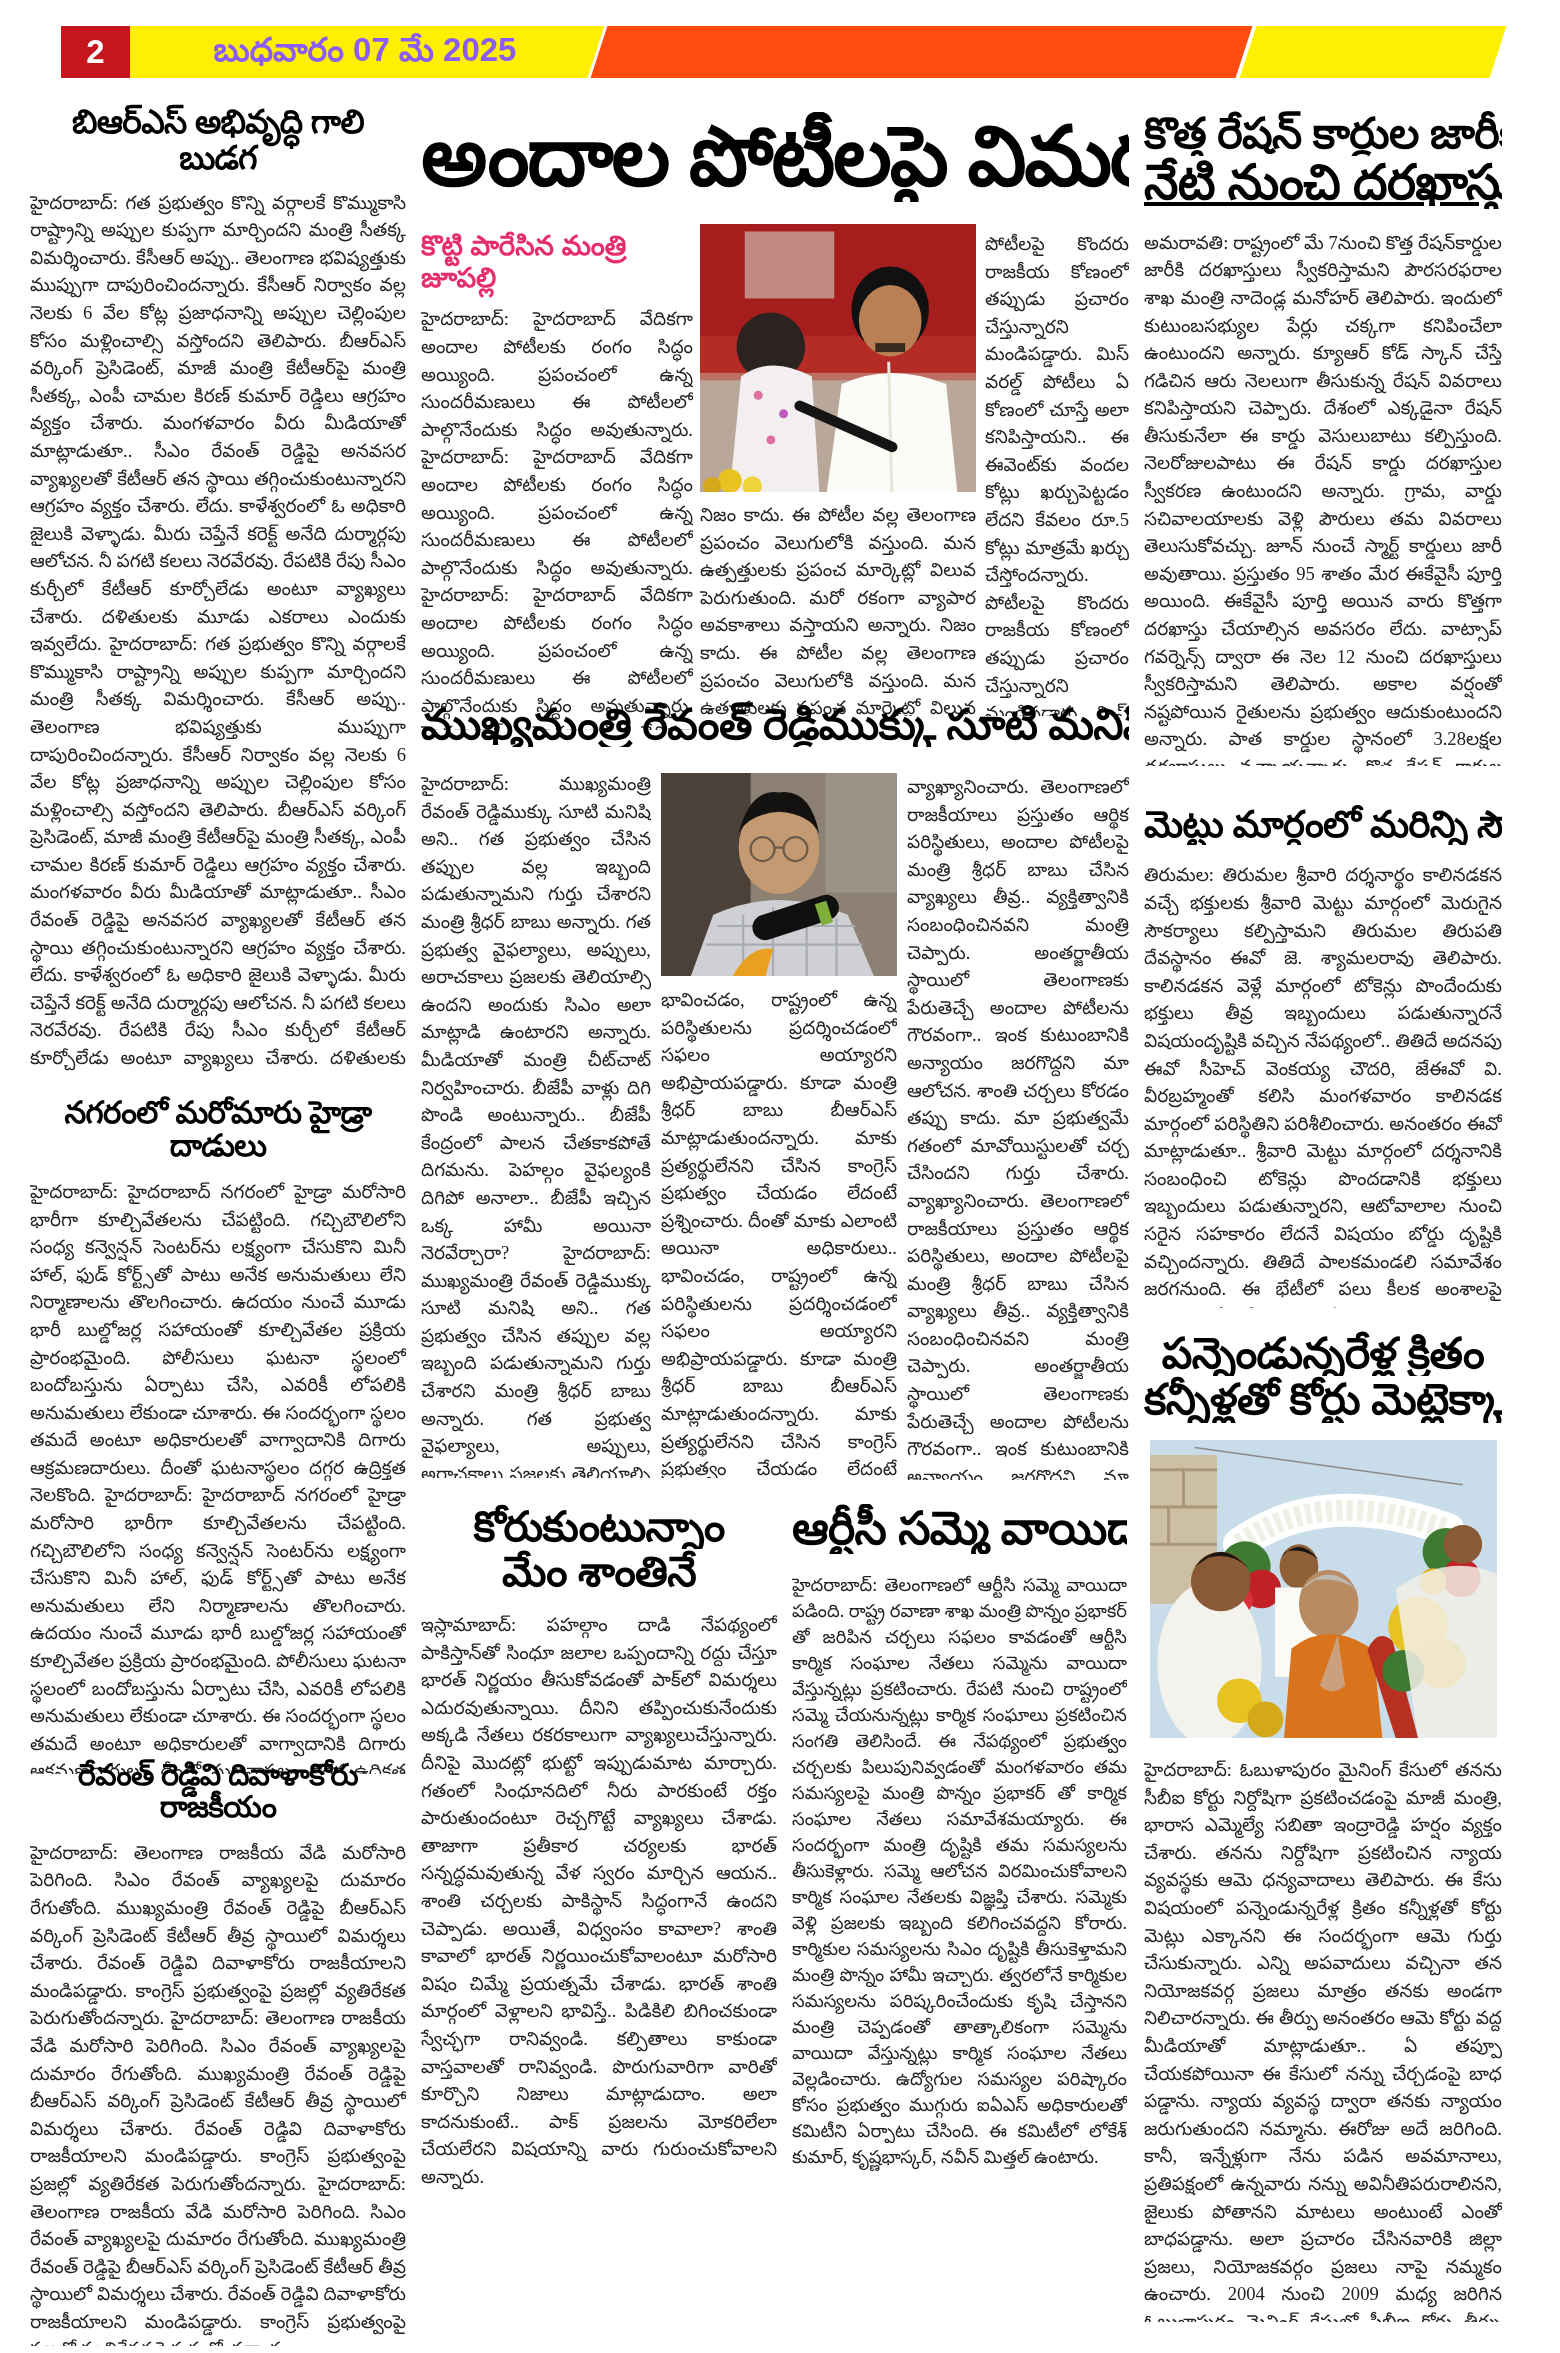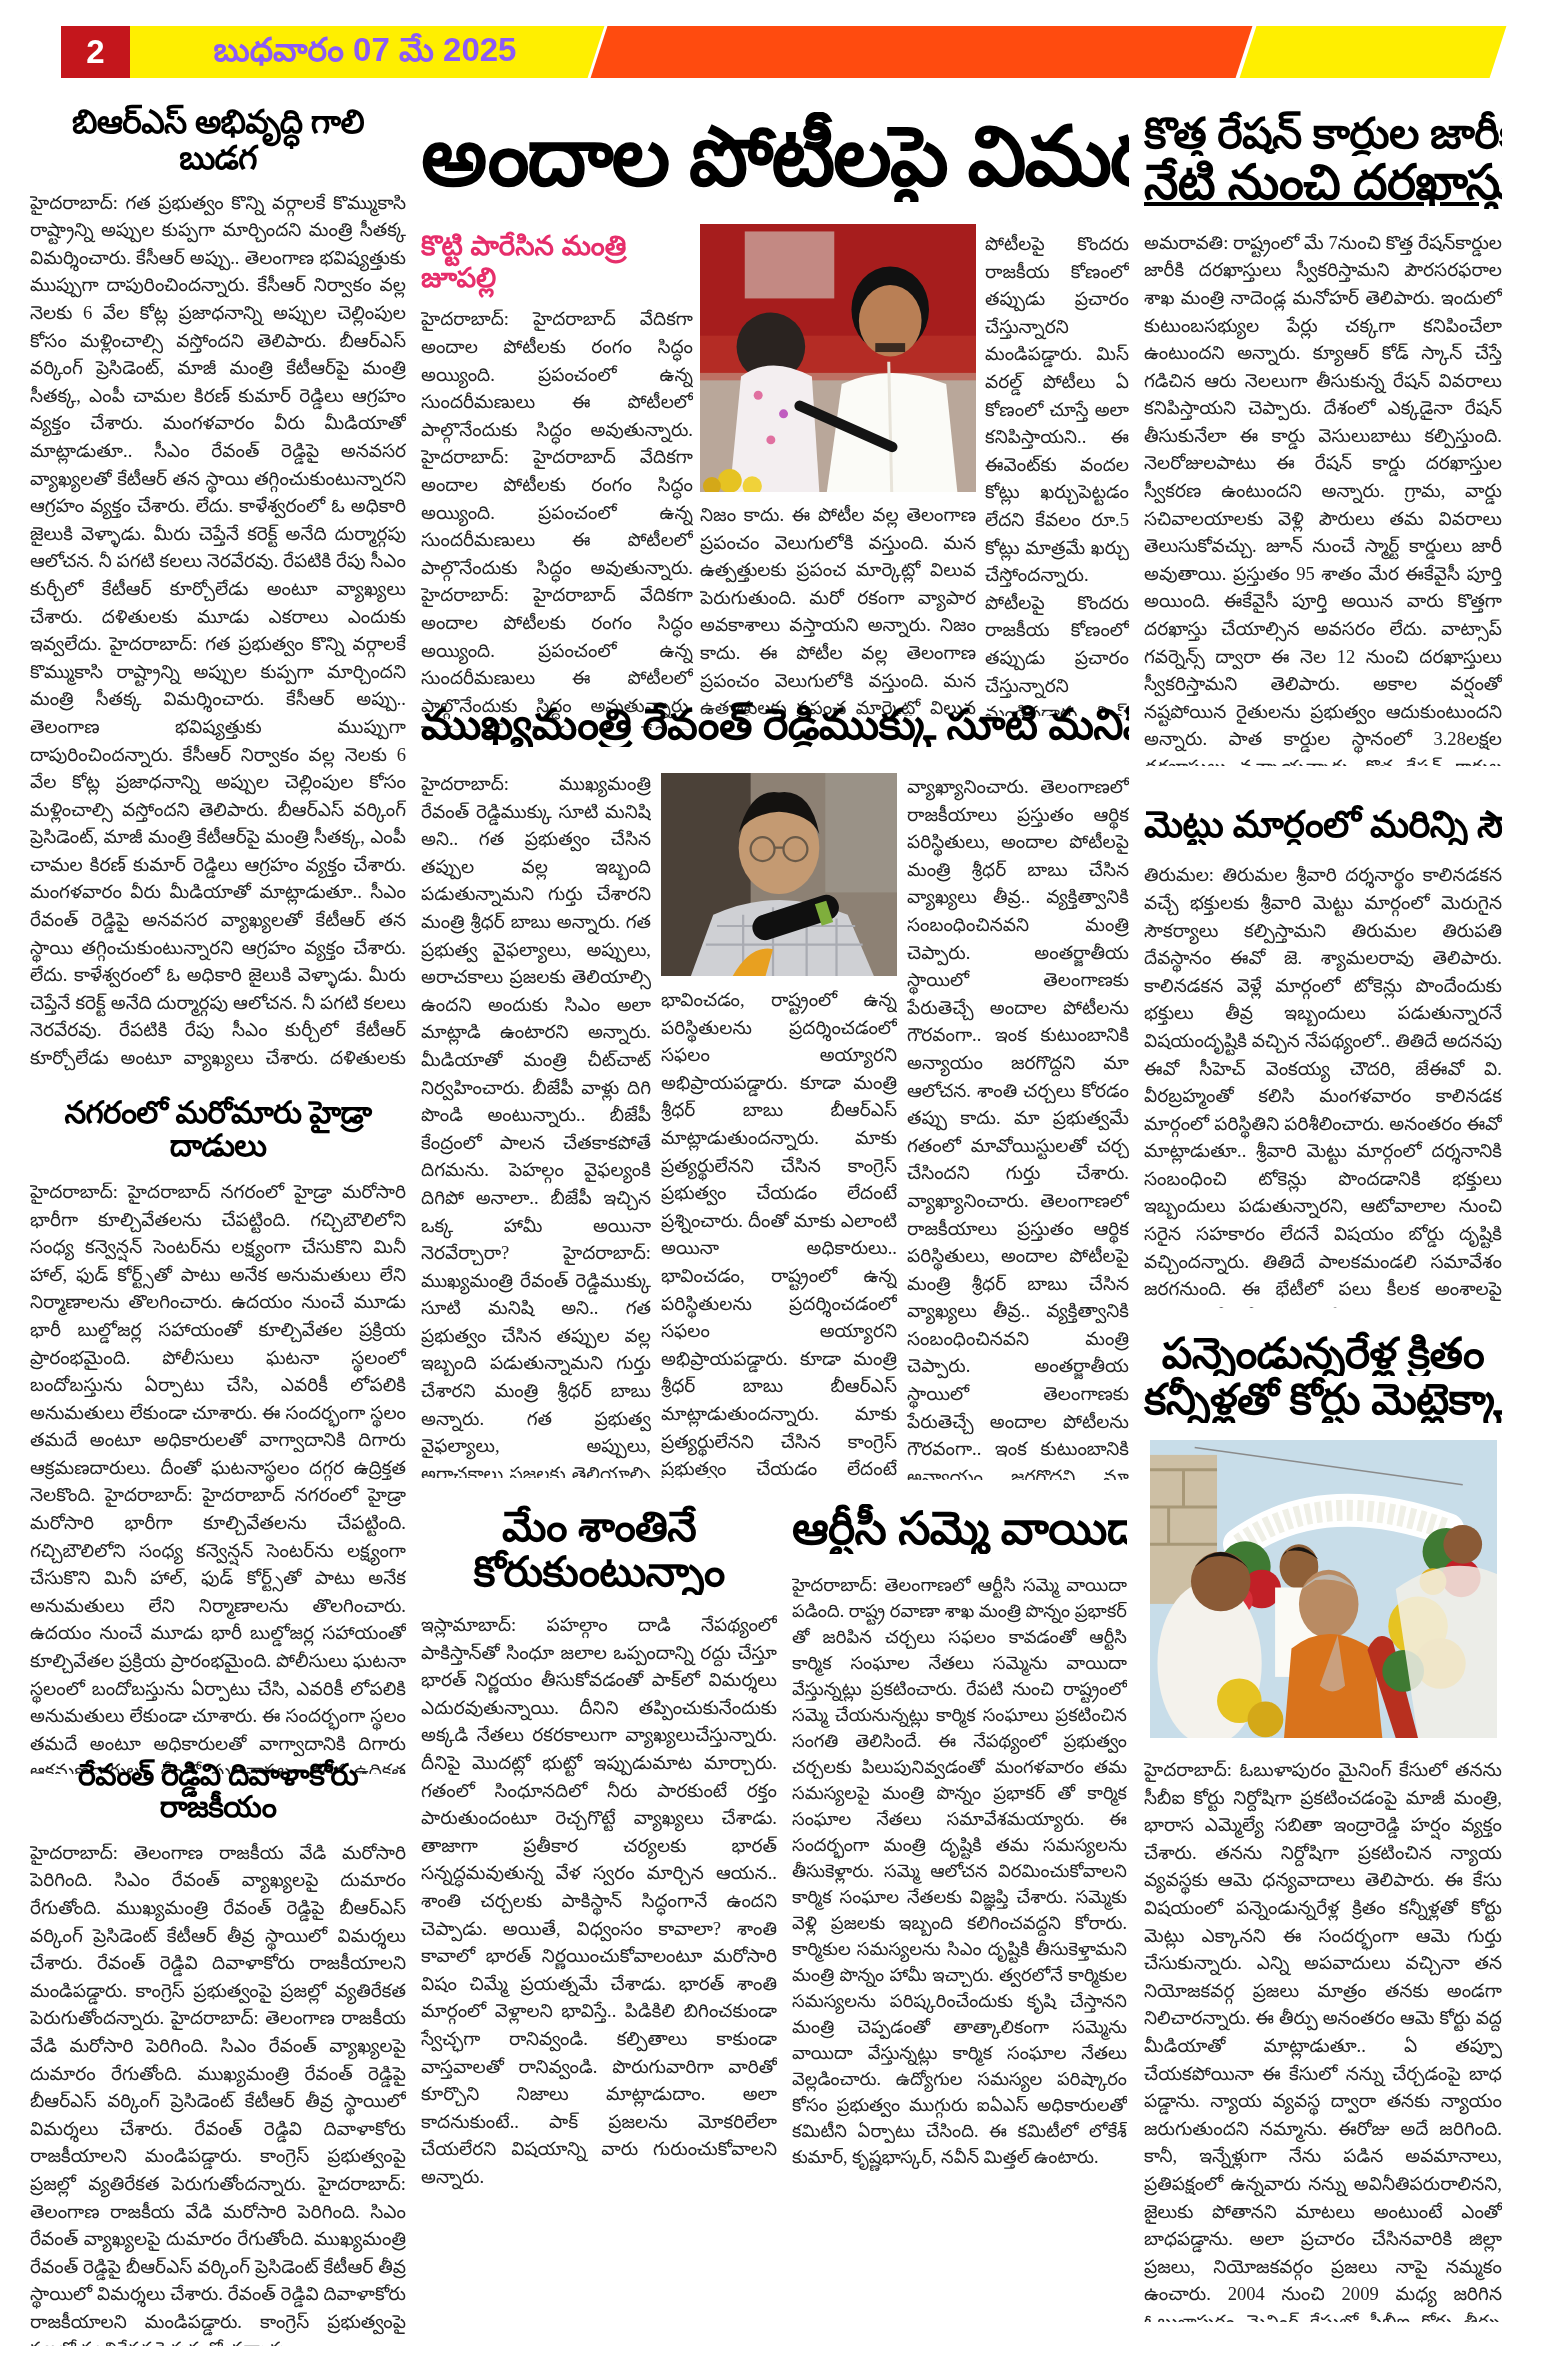--- a/index.html
+++ b/index.html
@@ -97,22 +97,22 @@
       <rect x="118" y="196" width="120" height="34" rx="17" transform="rotate(-18 118 196)" fill="#101010"></rect>
       <rect x="206" y="176" width="16" height="30" transform="rotate(-18 206 176)" fill="#7fae3c"></rect>
       <path d="M96 272 Q120 230 150 236 L140 272 Z" fill="#e8a020"></path>
     </svg>
   </div>
   <div class="body-text" style="position:absolute;left:240px;top:285px;width:236px;height:492px;">భావించడం, రాష్ట్రంలో ఉన్న పరిస్థితులను ప్రదర్శించడంలో సఫలం అయ్యారని అభిప్రాయపడ్డారు. కూడా మంత్రి శ్రీధర్ బాబు బీఆర్ఎస్ మాట్లాడుతుందన్నారు. మాకు ప్రత్యర్థులేనని చేసిన కాంగ్రెస్ ప్రభుత్వం చేయడం లేదంటే ప్రశ్నించారు. దీంతో మాకు ఎలాంటి అయినా అధికారులు.. భావించడం, రాష్ట్రంలో ఉన్న పరిస్థితులను ప్రదర్శించడంలో సఫలం అయ్యారని అభిప్రాయపడ్డారు. కూడా మంత్రి శ్రీధర్ బాబు బీఆర్ఎస్ మాట్లాడుతుందన్నారు. మాకు ప్రత్యర్థులేనని చేసిన కాంగ్రెస్ ప్రభుత్వం చేయడం లేదంటే ప్రశ్నించారు. దీంతో మాకు ఎలాంటి అయినా అధికారులు.. భావించడం, రాష్ట్రంలో ఉన్న పరిస్థితులను ప్రదర్శించడంలో సఫలం అయ్యారని అభిప్రాయపడ్డారు. కూడా మంత్రి శ్రీధర్ బాబు బీఆర్ఎస్ మాట్లాడుతుందన్నారు. మాకు ప్రత్యర్థులేనని చేసిన కాంగ్రెస్ ప్రభుత్వం చేయడం లేదంటే ప్రశ్నించారు. దీంతో మాకు ఎలాంటి అయినా అధికారులు..</div>
   <div class="body-text" style="position:absolute;left:486px;top:72px;width:222px;height:707px;">వ్యాఖ్యానించారు. తెలంగాణలో రాజకీయాలు ప్రస్తుతం ఆర్థిక పరిస్థితులు, అందాల పోటీలపై మంత్రి శ్రీధర్ బాబు చేసిన వ్యాఖ్యలు తీవ్ర.. వ్యక్తిత్వానికి సంబంధించినవని మంత్రి చెప్పారు. అంతర్జాతీయ స్థాయిలో తెలంగాణకు పేరుతెచ్చే అందాల పోటీలను గౌరవంగా.. ఇంక కుటుంబానికి అన్యాయం జరగొద్దని మా ఆలోచన. శాంతి చర్చలు కోరడం తప్పు కాదు. మా ప్రభుత్వమే గతంలో మావోయిస్టులతో చర్చ చేసిందని గుర్తు చేశారు. వ్యాఖ్యానించారు. తెలంగాణలో రాజకీయాలు ప్రస్తుతం ఆర్థిక పరిస్థితులు, అందాల పోటీలపై మంత్రి శ్రీధర్ బాబు చేసిన వ్యాఖ్యలు తీవ్ర.. వ్యక్తిత్వానికి సంబంధించినవని మంత్రి చెప్పారు. అంతర్జాతీయ స్థాయిలో తెలంగాణకు పేరుతెచ్చే అందాల పోటీలను గౌరవంగా.. ఇంక కుటుంబానికి అన్యాయం జరగొద్దని మా ఆలోచన. శాంతి చర్చలు కోరడం తప్పు కాదు. మా ప్రభుత్వమే గతంలో మావోయిస్టులతో చర్చ చేసిందని గుర్తు చేశారు. వ్యాఖ్యానించారు. తెలంగాణలో రాజకీయాలు ప్రస్తుతం ఆర్థిక పరిస్థితులు, అందాల పోటీలపై మంత్రి శ్రీధర్ బాబు చేసిన వ్యాఖ్యలు తీవ్ర.. వ్యక్తిత్వానికి సంబంధించినవని మంత్రి చెప్పారు. అంతర్జాతీయ స్థాయిలో తెలంగాణకు పేరుతెచ్చే అందాల పోటీలను గౌరవంగా.. ఇంక కుటుంబానికి అన్యాయం జరగొద్దని మా ఆలోచన. శాంతి చర్చలు కోరడం తప్పు కాదు. మా ప్రభుత్వమే గతంలో మావోయిస్టులతో చర్చ చేసిందని గుర్తు చేశారు.</div>
 </section>
 
 <section class="article" style="left:421px;top:1504px;width:356px;height:829px;">
+  <div class="hl" style="font-size:42px;">కోరుకుంటున్నాం</div>
   <div class="hl" style="font-size:42px;">మేం శాంతినే</div>
-  <div class="hl" style="font-size:42px;">కోరుకుంటున్నాం</div>
   <div class="body-text" style="height:701px;margin-top:16.4px;">ఇస్లామాబాద్: పహల్గాం దాడి నేపథ్యంలో పాకిస్తాన్‌తో సింధూ జలాల ఒప్పందాన్ని రద్దు చేస్తూ భారత్ నిర్ణయం తీసుకోవడంతో పాక్‌లో విమర్శలు ఎదురవుతున్నాయి. దీనిని తప్పించుకునేందుకు అక్కడి నేతలు రకరకాలుగా వ్యాఖ్యలుచేస్తున్నారు. దీనిపై మొదట్లో భుట్టో ఇప్పుడుమాట మార్చారు. గతంలో సింధూనదిలో నీరు పారకుంటే రక్తం పారుతుందంటూ రెచ్చగొట్టే వ్యాఖ్యలు చేశాడు. తాజాగా ప్రతీకార చర్యలకు భారత్ సన్నద్ధమవుతున్న వేళ స్వరం మార్చిన ఆయన.. శాంతి చర్చలకు పాకిస్థాన్ సిద్ధంగానే ఉందని చెప్పాడు. అయితే, విధ్వంసం కావాలా? శాంతి కావాలో భారత్ నిర్ణయించుకోవాలంటూ మరోసారి విషం చిమ్మే ప్రయత్నమే చేశాడు. భారత్ శాంతి మార్గంలో వెళ్లాలని భావిస్తే.. పిడికిలి బిగించకుండా స్వేచ్ఛగా రానివ్వండి. కల్పితాలు కాకుండా వాస్తవాలతో రానివ్వండి. పొరుగువారిగా వారితో కూర్చొని నిజాలు మాట్లాడుదాం. అలా కాదనుకుంటే.. పాక్ ప్రజలను మోకరిలేలా చేయలేరని విషయాన్ని వారు గురుంచుకోవాలని అన్నారు.</div>
 </section>
 
 <section class="article" style="left:792px;top:1504px;width:335px;height:829px;">
   <div class="hl" style="font-size:46px;">ఆర్టీసీ సమ్మె వాయిదా</div>
   <div class="body-text small" style="height:753px;margin-top:18px;">హైదరాబాద్: తెలంగాణలో ఆర్టీసి సమ్మె వాయిదా పడింది. రాష్ట్ర రవాణా శాఖ మంత్రి పొన్నం ప్రభాకర్ తో జరిపిన చర్చలు సఫలం కావడంతో ఆర్టీసి కార్మిక సంఘాల నేతలు సమ్మెను వాయిదా వేస్తున్నట్లు ప్రకటించారు. రేపటి నుంచి రాష్ట్రంలో సమ్మె చేయనున్నట్లు కార్మిక సంఘాలు ప్రకటించిన సంగతి తెలిసిందే. ఈ నేపథ్యంలో ప్రభుత్వం చర్చలకు పిలుపునివ్వడంతో మంగళవారం తమ సమస్యలపై మంత్రి పొన్నం ప్రభాకర్ తో కార్మిక సంఘాల నేతలు సమావేశమయ్యారు. ఈ సందర్భంగా మంత్రి దృష్టికి తమ సమస్యలను తీసుకెళ్లారు. సమ్మె ఆలోచన విరమించుకోవాలని కార్మిక సంఘాల నేతలకు విజ్ఞప్తి చేశారు. సమ్మెకు వెళ్లి ప్రజలకు ఇబ్బంది కలిగించవద్దని కోరారు. కార్మికుల సమస్యలను సిఎం దృష్టికి తీసుకెళ్తామని మంత్రి పొన్నం హామీ ఇచ్చారు. త్వరలోనే కార్మికుల సమస్యలను పరిష్కరించేందుకు కృషి చేస్తానని మంత్రి చెప్పడంతో తాత్కాలికంగా సమ్మెను వాయిదా వేస్తున్నట్లు కార్మిక సంఘాల నేతలు వెల్లడించారు. ఉద్యోగుల సమస్యల పరిష్కారం కోసం ప్రభుత్వం ముగ్గురు ఐఏఎస్ అధికారులతో కమిటీని ఏర్పాటు చేసింది. ఈ కమిటీలో లోకేశ్ కుమార్, కృష్ణభాస్కర్, నవీన్ మిత్తల్ ఉంటారు.</div>
 </section>
 
 <section class="article" style="left:1144px;top:110px;width:358px;height:667px;">
   <div class="hl" style="font-size:43px;">కొత్త రేషన్ కార్డుల జారీకి</div>

